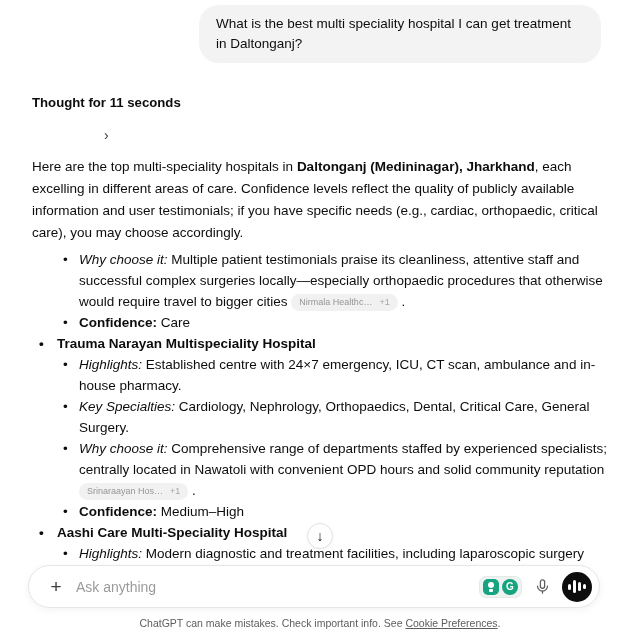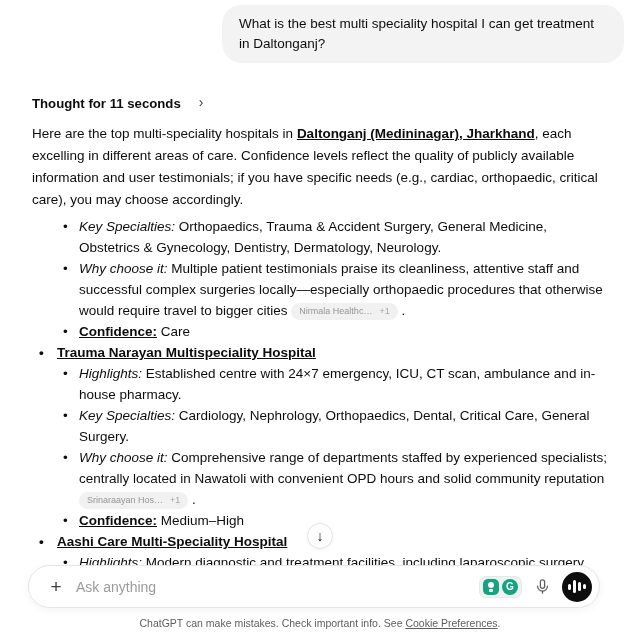--- a/index.html
+++ b/index.html
@@ -1,34 +1,34 @@
 <!DOCTYPE html>
 <html><head>
 <meta charset="utf-8">
 <style>
   * { margin:0; padding:0; box-sizing:border-box; }
   html,body { width:628px; height:632px; }
   body {
     font-family:"Liberation Sans","DejaVu Sans",sans-serif;
     background:#ffffff; color:#0d0d0d; overflow:hidden; position:relative;
   }
-  .b { font-weight:700;text-decoration:underline; }
+  .b { font-weight:700; }
   .i { font-style:italic; }
 
   
-  .bubble-row { display:flex; justify-content:flex-end; padding:5px 4px 0 0; }
+  .bubble-row { display:flex; justify-content:flex-end; padding:5px 27px 0 0; }
   .bubble {
     max-width:402px; background:#f3f3f3; border-radius:20px;
     padding:9px 17px; font-size:13.5px; line-height:20px; color:#0d0d0d;
   }
 
   
   .thought-row {
     margin:32px 0 0 32px; display:flex; align-items:center; gap:18px;
-    font-size:13.2px; font-weight:700; color:#0d0d0d; cursor:pointer; width:max-content;
+    font-size:13.2px; font-weight:700; color:#0d0d0d; cursor:pointer; width:max-content;flex-direction:column;
   }
   .thought-chevron { font-weight:400; font-size:14px; color:#3d3d3d; transform:translateY(-1px); }
 
   
   .intro { margin:12px 20px 0 32px; font-size:13.5px; line-height:22px; }
 
   
   .hlist { margin:5px 18px 0 32px; font-size:13.5px; line-height:21px; }
   .li { position:relative; }
   .lvl1 { padding-left:25px; }
@@ -110,21 +110,20 @@
 </div>
 
 <div class="thought-row">
   <span>Thought for 11 seconds</span>
   <span class="thought-chevron">›</span>
 </div>
 
 <div class="intro"><span>Here are the top multi-speciality hospitals in </span><span class="b">Daltonganj (Medininagar), Jharkhand</span><span>, each excelling in different areas of care. Confidence levels reflect the quality of publicly available information and user testimonials; if you have specific needs (e.g., cardiac, orthopaedic, critical care), you may choose accordingly.</span></div>
 
 <div class="hlist">
-    <div class="li lvl2"><span class="i">Key Specialties:</span><span> Orthopaedics, Trauma &amp; Accident Surgery, General Medicine, Obstetrics &amp; Gynecology, Dentistry, Dermatology, Neurology.</span></div>
     <div class="li lvl2"><span class="i">Why choose it:</span><span> Multiple patient testimonials praise its cleanliness, attentive staff and successful complex surgeries locally—especially orthopaedic procedures that otherwise would require travel to bigger cities </span><span class="pill"><span class="pill-label">Nirmala Healthc…</span><span class="pill-more">+1</span></span><span> .</span></div>
     <div class="li lvl2"><span class="b">Confidence:</span><span> Care</span></div>
     <div class="li lvl1"><span class="b">Trauma Narayan Multispeciality Hospital</span></div>
     <div class="li lvl2"><span class="i">Highlights:</span><span> Established centre with 24×7 emergency, ICU, CT scan, ambulance and in-house pharmacy.</span></div>
     <div class="li lvl2"><span class="i">Key Specialties:</span><span> Cardiology, Nephrology, Orthopaedics, Dental, Critical Care, General Surgery.</span></div>
     <div class="li lvl2"><span class="i">Why choose it:</span><span> Comprehensive range of departments staffed by experienced specialists; centrally located in Nawatoli with convenient OPD hours and solid community reputation </span><span class="pill"><span class="pill-label">Srinaraayan Hos…</span><span class="pill-more">+1</span></span><span> .</span></div>
     <div class="li lvl2"><span class="b">Confidence:</span><span> Medium–High</span></div>
     <div class="li lvl1"><span class="b">Aashi Care Multi-Speciality Hospital</span></div>
     <div class="li lvl2"><span class="i">Highlights:</span><span> Modern diagnostic and treatment facilities, including laparoscopic surgery and digital</span></div>
   </div>

